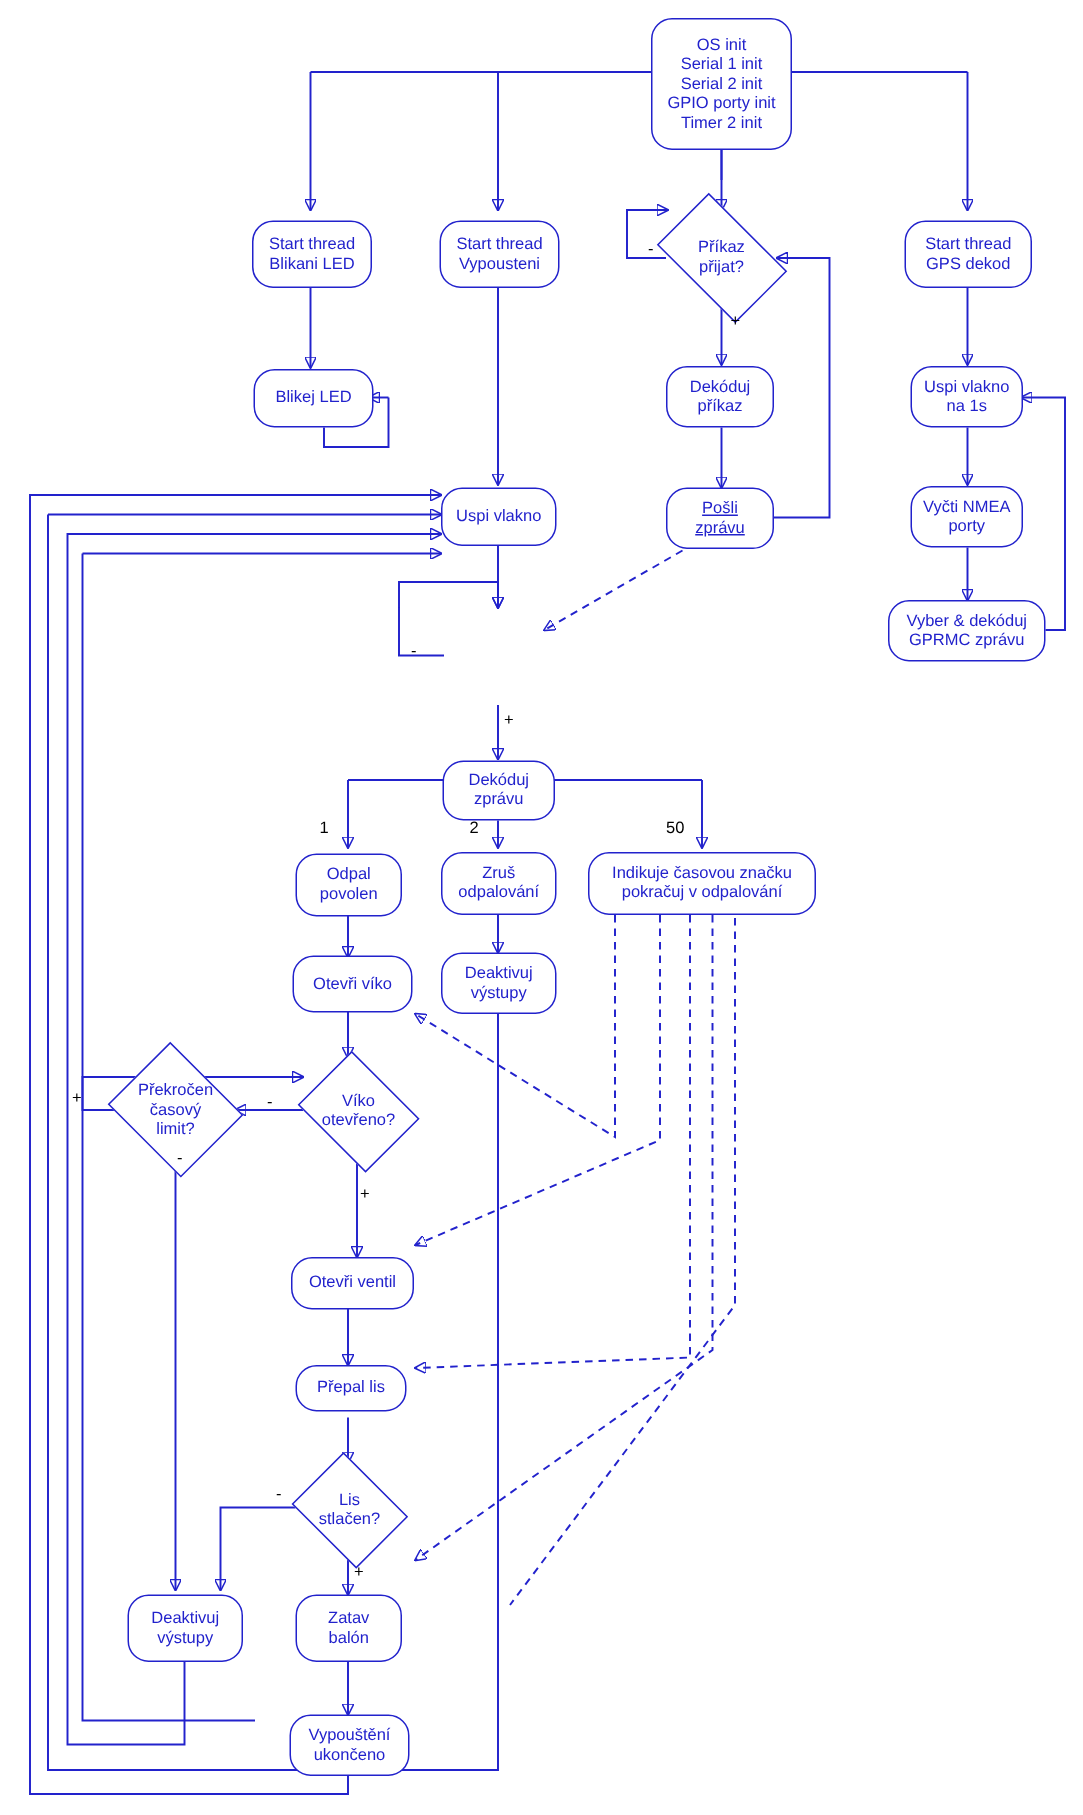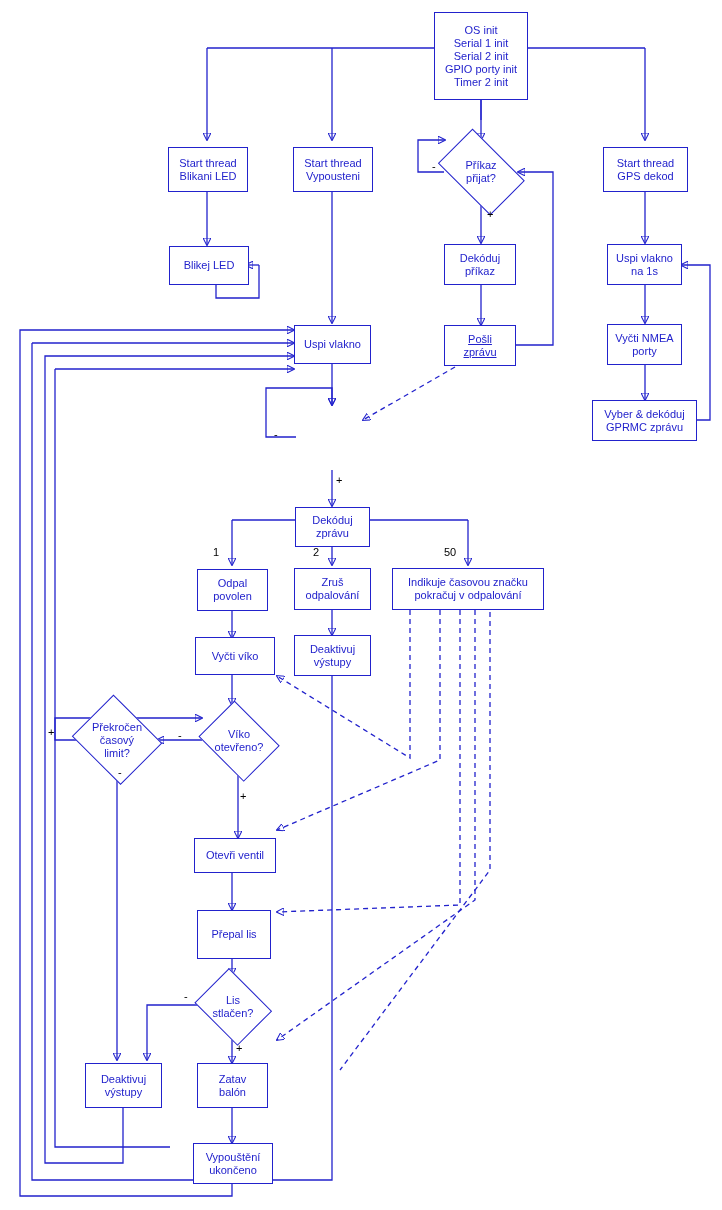--- a/index.html
+++ b/index.html
@@ -19,21 +19,21 @@
     box-sizing: border-box;
     border: 1.4px solid #2222cc;
     background: #ffffff;
     color: #2222cc;
     font-size: 11px;
     line-height: 13px;
     display: flex;
     align-items: center;
     justify-content: center;
     text-align: center;
-    border-radius: 0;
+    border-radius: 14px;
     white-space: pre-line;
     padding: 2px 3px;
   }
   .diamond {
     position: absolute;
     box-sizing: border-box;
     display: flex;
     align-items: center;
     justify-content: center;
   }
@@ -222,41 +222,41 @@
 
   <div class="node" style="left:197px; top:569px; width:71px; height:42px;"><span>Odpal
 povolen</span></div>
 
   <div class="node" style="left:294px; top:568px; width:77px; height:42px;"><span>Zruš
 odpalování</span></div>
 
   <div class="node" style="left:392px; top:568px; width:152px; height:42px;"><span>Indikuje časovou značku
 pokračuj v odpalování</span></div>
 
-  <div class="node" style="left:195px; top:637px; width:80px; height:38px;"><span>Vyčti víko</span></div>
+  <div class="node" style="left:195px; top:637px; width:80px; height:38px;"><span>Otevři víko</span></div>
 
   <div class="node" style="left:294px; top:635px; width:77px; height:41px;"><span>Deaktivuj
 výstupy</span></div>
 
   <div class="diamond" style="left:68px; top:698px; width:98px; height:84px;">
     <span class="dshape"></span>
     <span class="dlabel">Překročen
 časový
 limit?</span>
   </div>
 
   <div class="diamond" style="left:194px; top:705px; width:90px; height:72px;">
     <span class="dshape"></span>
     <span class="dlabel">Víko
 otevřeno?</span>
   </div>
 
   <div class="node" style="left:194px; top:838px; width:82px; height:35px;"><span>Otevři ventil</span></div>
 
-  <div class="node" style="left:197px; top:910px; width:74px; height:49px;"><span>Přepal lis</span></div>
+  <div class="node" style="left:197px; top:910px; width:74px; height:31px;"><span>Přepal lis</span></div>
 
   <div class="diamond" style="left:190px; top:972px; width:86px; height:70px;">
     <span class="dshape"></span>
     <span class="dlabel">Lis
 stlačen?</span>
   </div>
 
   <div class="node" style="left:85px; top:1063px; width:77px; height:45px;"><span>Deaktivuj
 výstupy</span></div>
 

